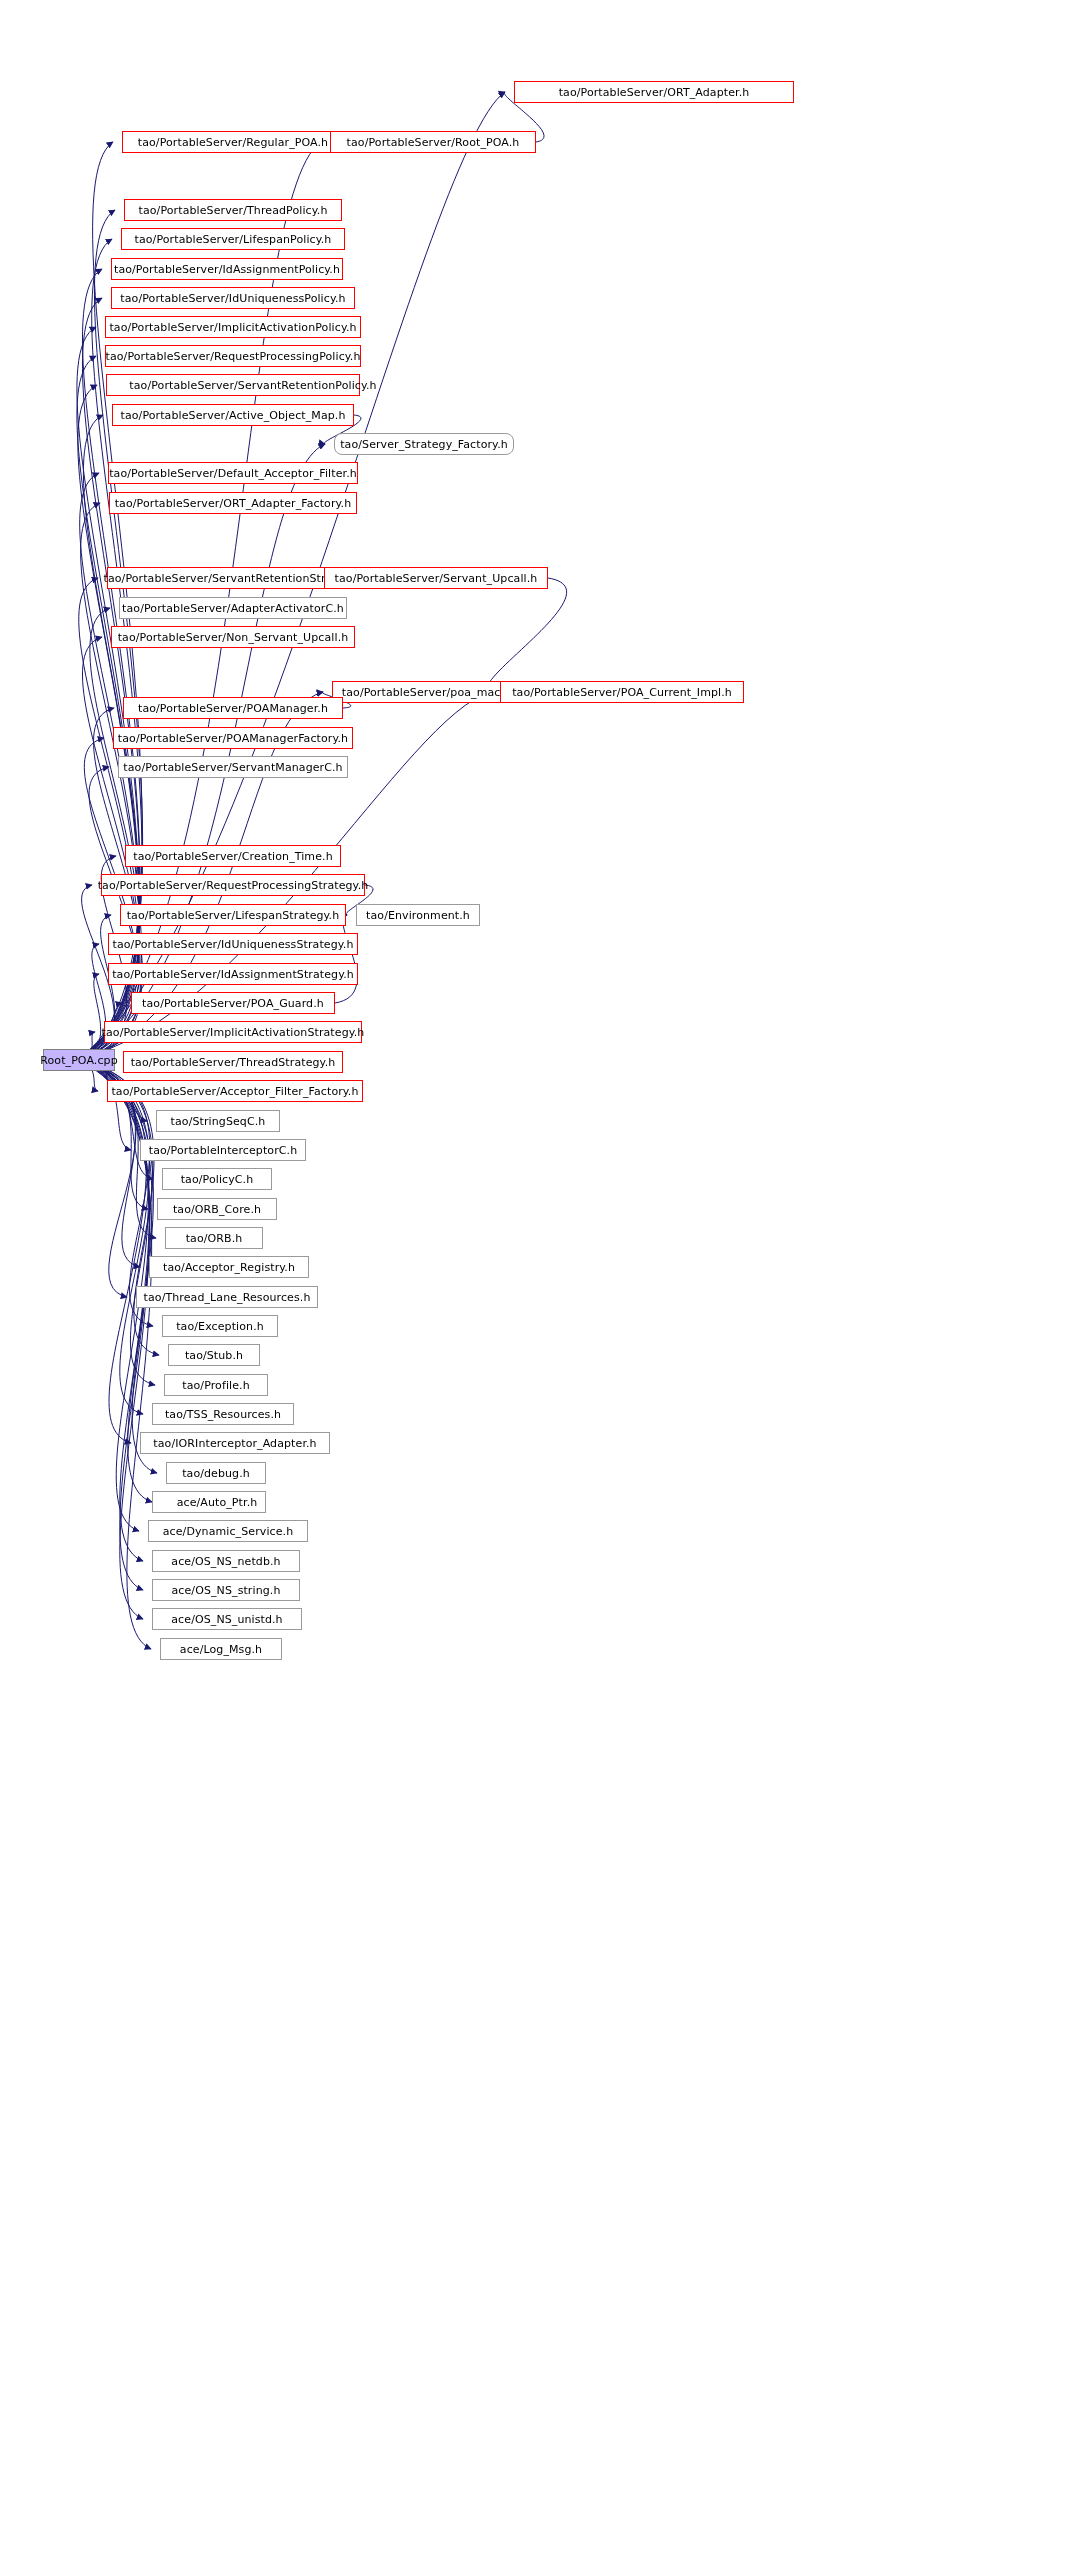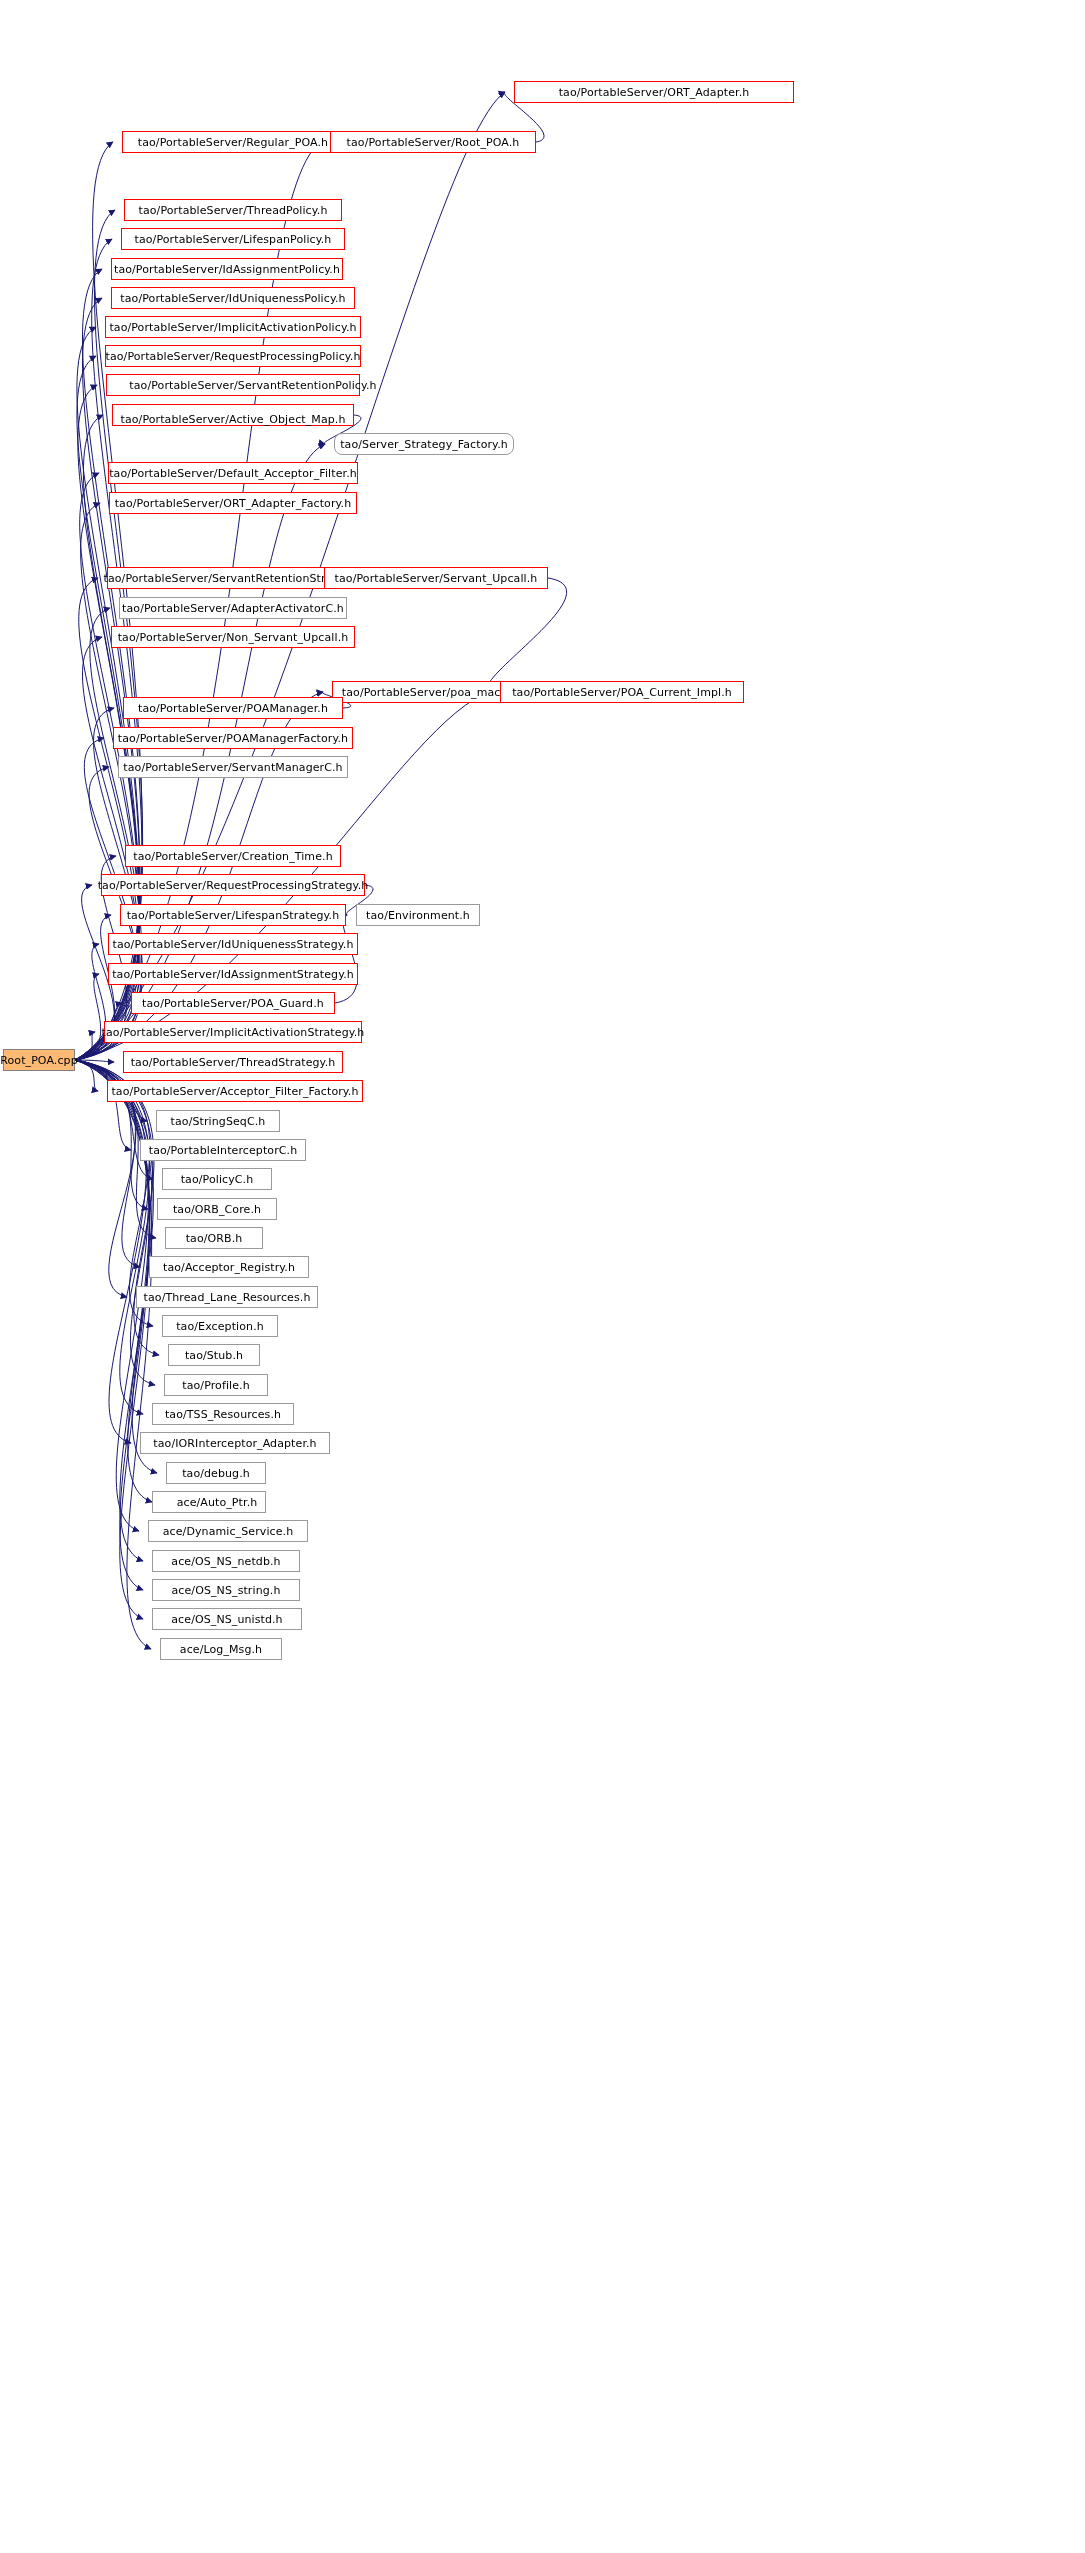--- a/index.html
+++ b/index.html
@@ -5,21 +5,21 @@
   html,body{margin:0;padding:0;background:#ffffff;}
   body{font-family:"DejaVu Sans","Liberation Sans",sans-serif;}
   #graph{position:relative;width:1085px;height:2553px;background:#fff;overflow:hidden;}
   svg.edges{position:absolute;left:0;top:0;width:1085px;height:2553px;pointer-events:none;}
   .node{position:absolute;box-sizing:border-box;background:#ffffff;
         display:flex;align-items:center;justify-content:center;
         font-size:11px;line-height:1;color:#000;white-space:nowrap;
         letter-spacing:0.1px;}
   .node.red{border:1px solid #ff0000;}
   .node.grey{border:1px solid #9a9a9a;}
-  .node.self{border:1px solid #808080;background:#fdba74;}
+  .node.self{border:1px solid #808080;background:#c4b5fd;margin-left:40px;}
 </style>
 </head>
 <body>
 
 <div id="graph">
   <svg class="edges" id="edge-layer" viewBox="0 0 1085 2553" xmlns="http://www.w3.org/2000/svg">
     <defs>
       <marker id="arrow" viewBox="0 0 10 10" refX="9" refY="5" markerWidth="7" markerHeight="7" orient="auto-start-reverse">
         <path d="M 0 0 L 10 5 L 0 10 z" fill="#191970"></path>
       </marker>
@@ -113,21 +113,21 @@
       </div>
       <div class="node red" style="left: 105px; top: 316px; width: 256px; height: 22px;">
         <span>tao/PortableServer/ImplicitActivationPolicy.h</span>
       </div>
       <div class="node red" style="left: 105px; top: 345px; width: 256px; height: 22px;">
         <span>tao/PortableServer/RequestProcessingPolicy.h</span>
       </div>
       <div class="node red" style="left: 106px; top: 374px; width: 254px; height: 22px; padding-left: 40px;">
         <span>tao/PortableServer/ServantRetentionPolicy.h</span>
       </div>
-      <div class="node red" style="left: 112px; top: 404px; width: 242px; height: 22px; align-items: flex-end;">
+      <div class="node red" style="left: 112px; top: 404px; width: 242px; height: 22px;">
         <span>tao/PortableServer/Active_Object_Map.h</span>
       </div>
       <div class="node grey" style="left: 334px; top: 433px; width: 180px; height: 22px; border-radius: 8px;">
         <span>tao/Server_Strategy_Factory.h</span>
       </div>
       <div class="node red" style="left: 108px; top: 462px; width: 250px; height: 22px;">
         <span>tao/PortableServer/Default_Acceptor_Filter.h</span>
       </div>
       <div class="node red" style="left: 109px; top: 492px; width: 248px; height: 22px;">
         <span>tao/PortableServer/ORT_Adapter_Factory.h</span>

